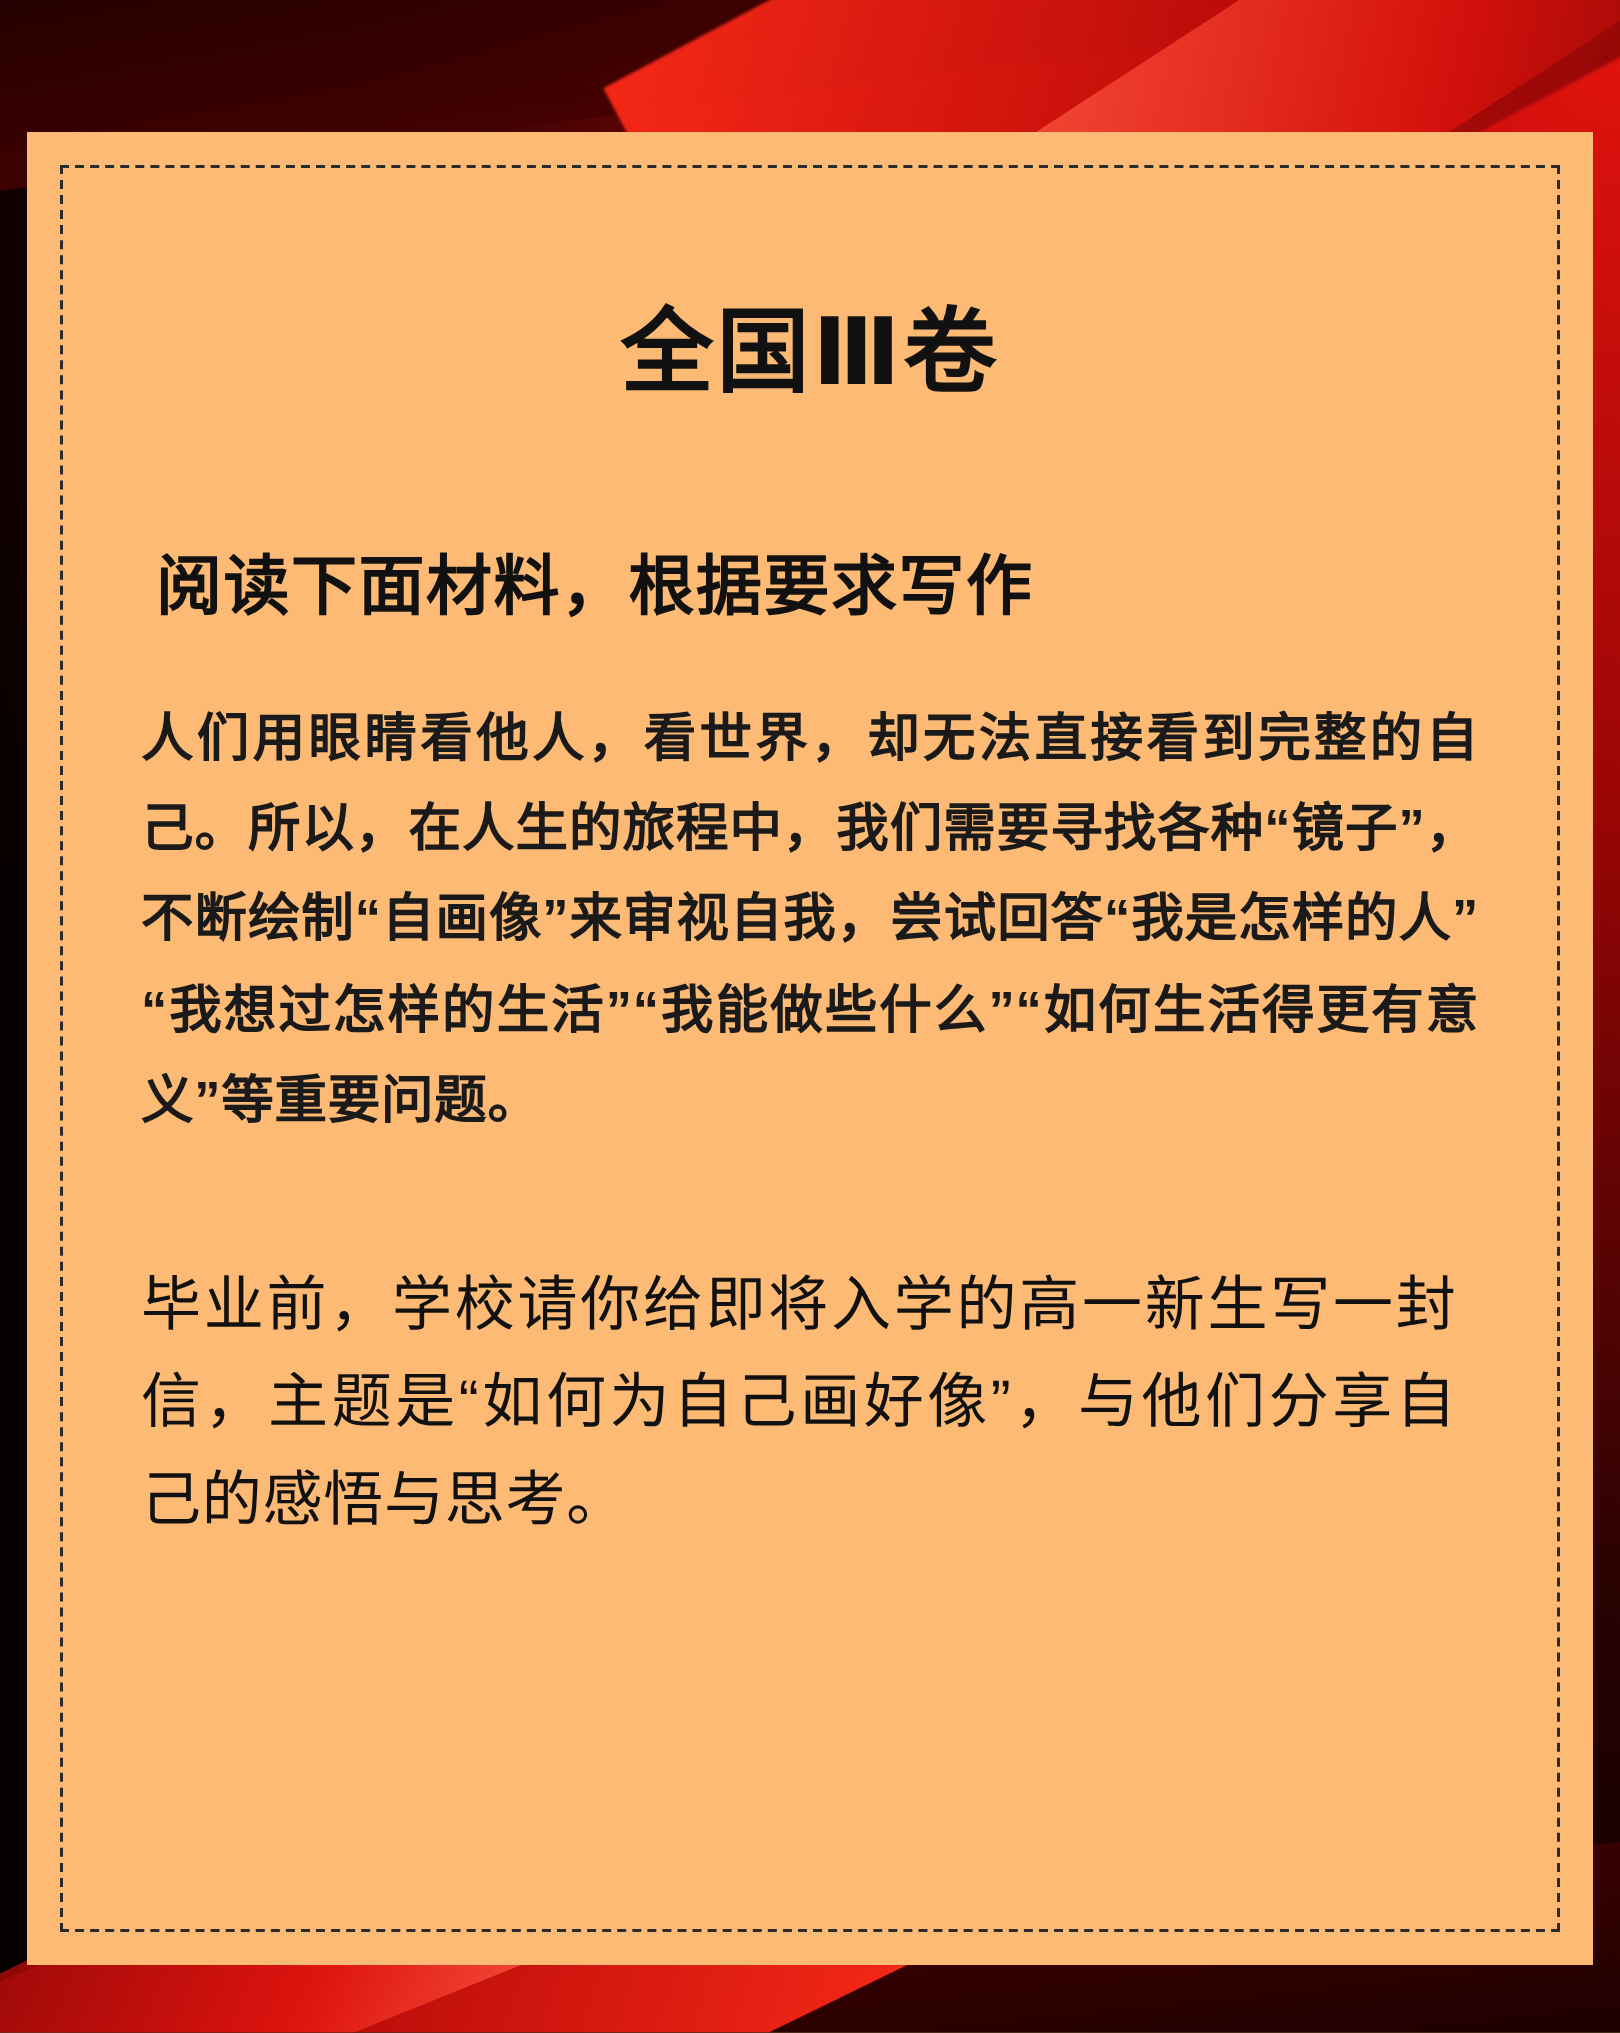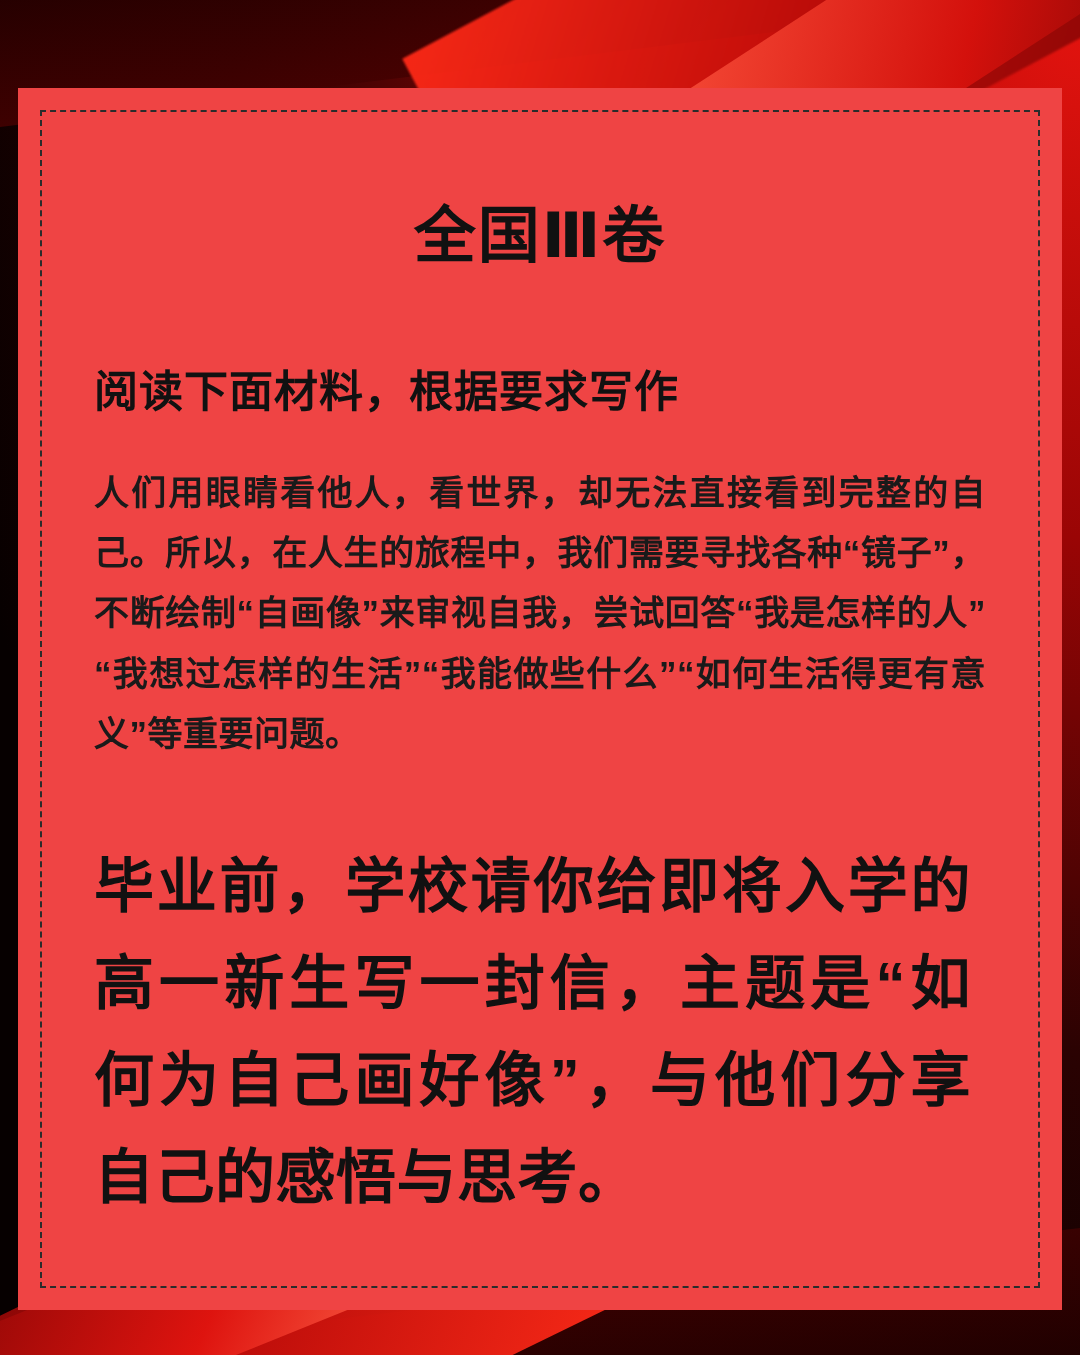--- a/index.html
+++ b/index.html
@@ -75,21 +75,21 @@
     opacity: .9;
   }
 
   
   .card {
     position: absolute;
     left: 18px;
     top: 88px;
     width: 1044px;
     height: 1222px;
-    background: #ef4444;
+    background: #fdba74;
     box-sizing: border-box;
   }
   .card-inner {
     position: absolute;
     left: 22px;
     top: 22px;
     right: 22px;
     bottom: 22px;
     border: 2px dashed #2b2b2b;
     box-sizing: border-box;
@@ -104,37 +104,37 @@
     letter-spacing: 2px;
     line-height: 1.1;
     margin: 44px 0 0 0;
   }
 
   .section-heading {
     font-size: 44px;
     font-weight: bold;
     color: #111111;
     letter-spacing: 1px;
-    margin: 96px 0 0 0;
+    margin: 96px 0 0 10px;
     line-height: 1.2;
   }
 
   .body-text {
     font-size: 35px;
     color: #1a1a1a;
     line-height: 1.72;
     margin: 44px 0 0 0;
     letter-spacing: 0.5px;
     text-align: justify;
     font-weight: 700;
   }
 
   .prompt-text {
-    font-size: 60px;
-    font-weight: bold;
+    font-size: 40px;
+    font-weight: normal;
     color: #111111;
     line-height: 1.62;
     margin: 74px 15px 0 0;
     letter-spacing: 0.5px;
     text-align: justify;
   }
 </style>
 </head>
 <body>
 

